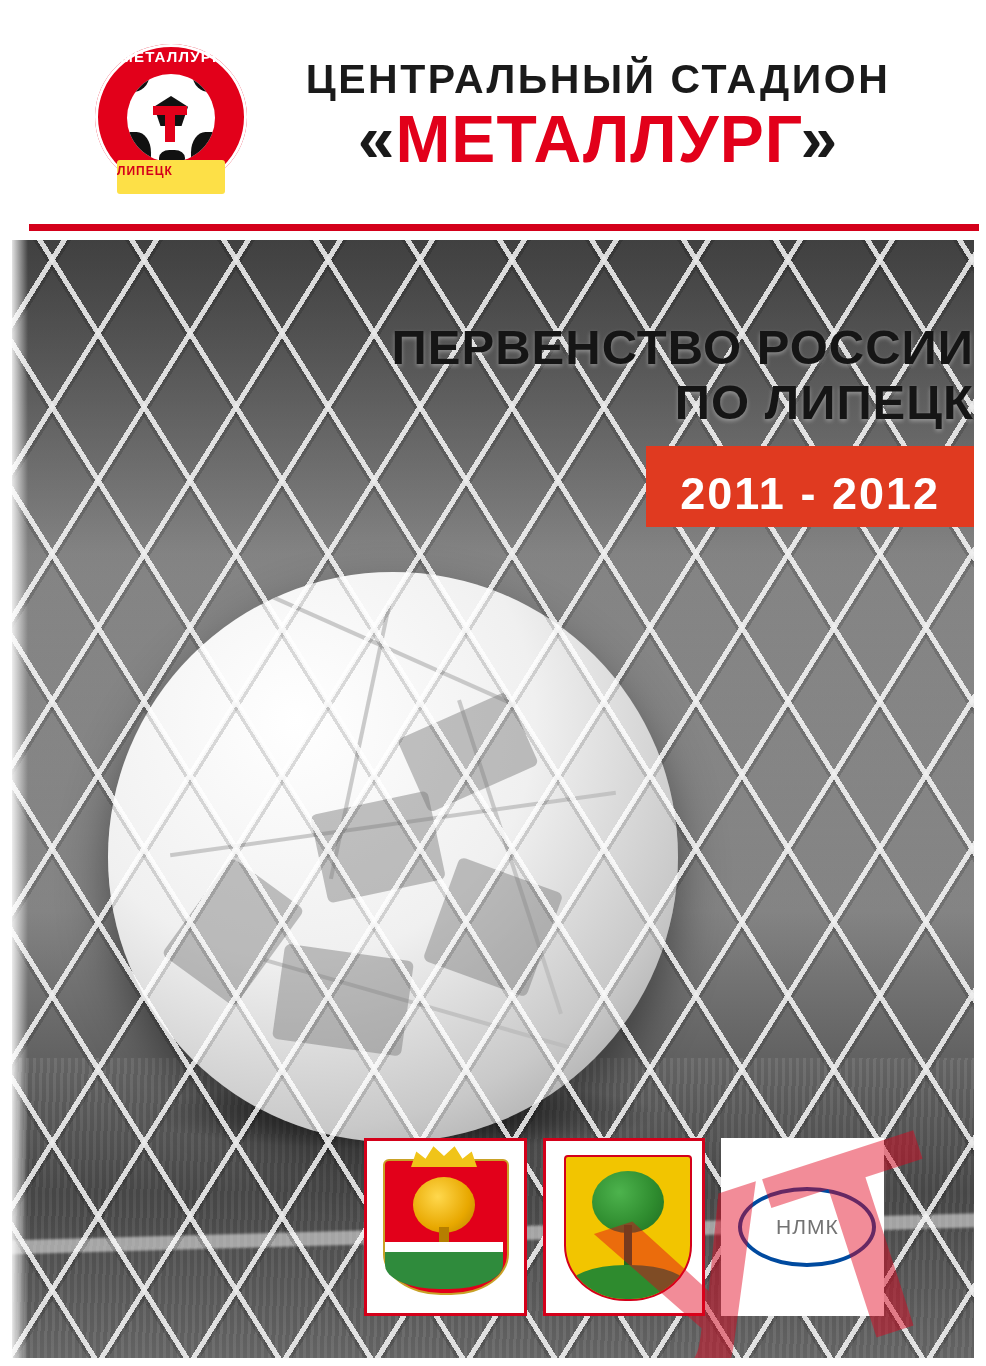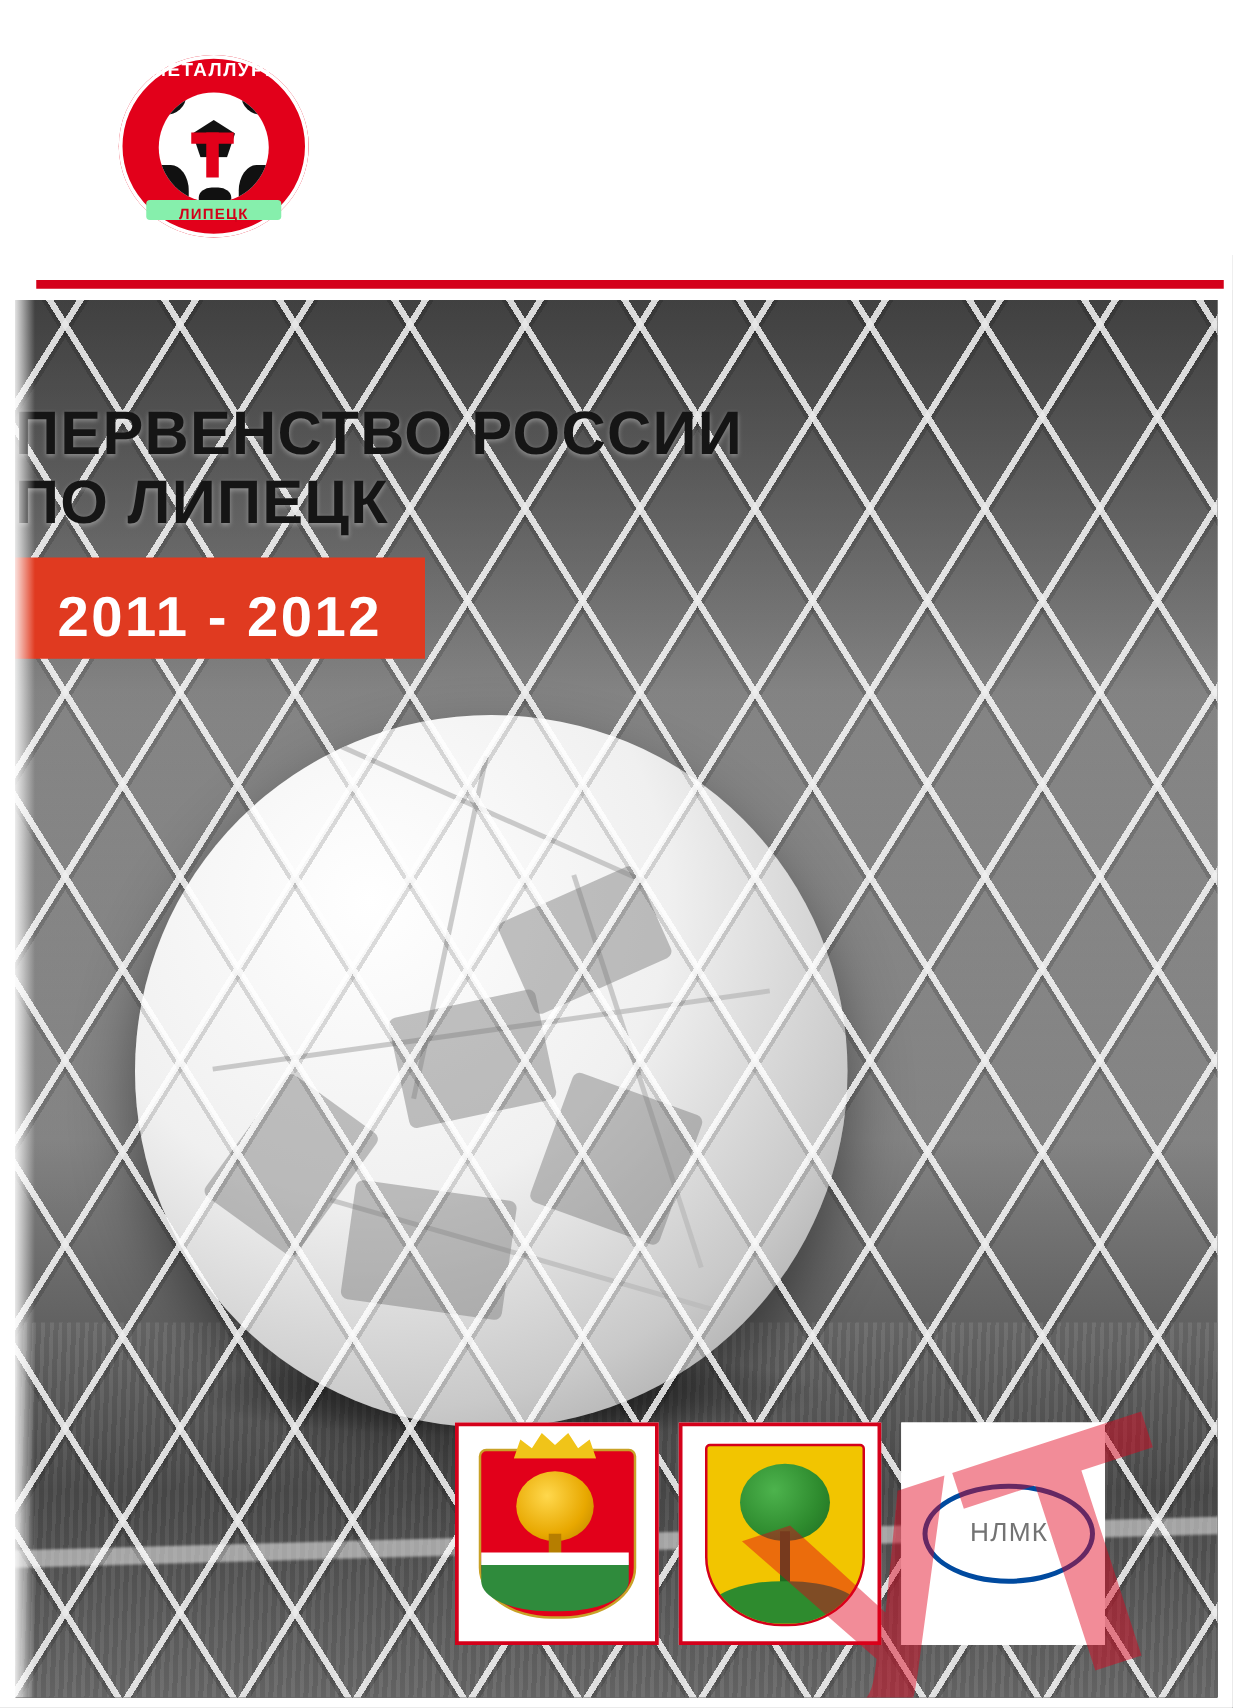--- a/index.html
+++ b/index.html
@@ -106,25 +106,24 @@
     font-size: 15px;
     font-weight: bold;
     letter-spacing: 1.2px;
     z-index: 5;
   }
   .logo-bottom-band {
     position: absolute;
     left: 30px;
     top: 128px;
     width: 108px;
-    height: 16px;
-    background: #86efac;
+    height: 34px;
+    background: #fde047;
     border-radius: 3px;
     z-index: 5;
-    text-align: center;
     line-height: 22px;
     font-size: 12px;
     font-weight: bold;
     color: #d4001a;
     letter-spacing: 1px;
   }
   .header-titles {
     flex: 1;
     text-align: center;
     padding-right: 40px;
@@ -256,21 +255,21 @@
     border-radius: 50%;
     background: radial-gradient(ellipse at center, rgba(0,0,0,0.55) 0%, rgba(0,0,0,0) 70%);
   }
 
   
   .photo-heading {
     position: absolute;
     left: 0;
     top: 80px;
     width: 962px;
-    text-align: left;
+    text-align: right;
   }
   .ph-line {
     font-size: 49px;
     font-weight: bold;
     letter-spacing: 1px;
     color: #151515;
     line-height: 1.12;
     text-shadow: 0 2px 4px rgba(255,255,255,0.35);
   }
   .season-badge {
@@ -463,20 +462,26 @@
           <div class="p bp2"></div>
           <div class="p bp3"></div>
           <div class="p bp4"></div>
           <div class="p bp5"></div>
           <div class="p bp6"></div>
         </div>
         <div class="logo-stick"></div>
         <div class="logo-bottom-band">ЛИПЕЦК</div>
       </div>
 
+      <div class="header-titles">
+        <div class="title-line1">ЦЕНТРАЛЬНЫЙ СТАДИОН</div>
+        <div class="title-line2">
+          <span class="quote">«</span><span class="word">МЕТАЛЛУРГ</span><span class="quote">»</span>
+        </div>
+      </div>
 
     </div>
     <div class="header-rule"></div>
   </div>
 
   <div class="photo">
 
     <div class="grass"></div>
     <div class="grass-line"></div>
 

